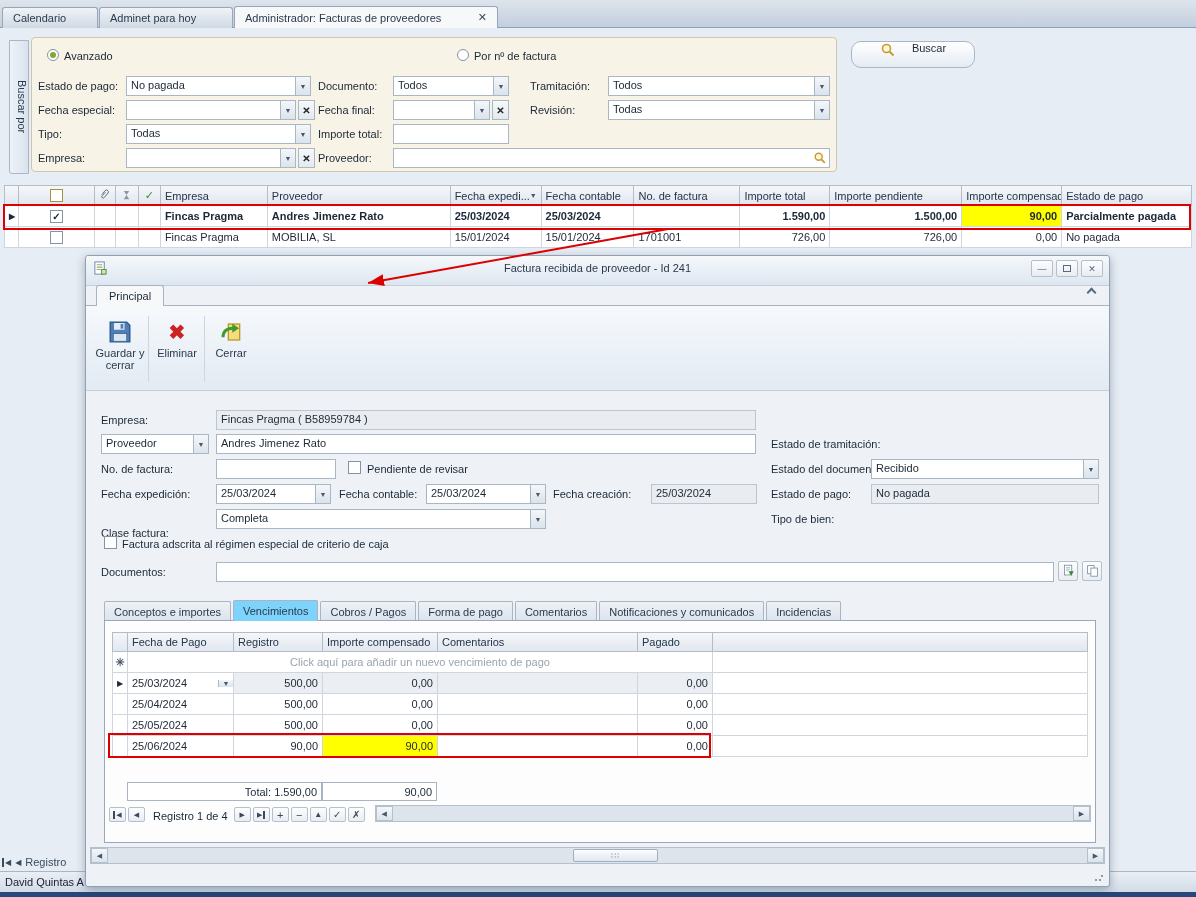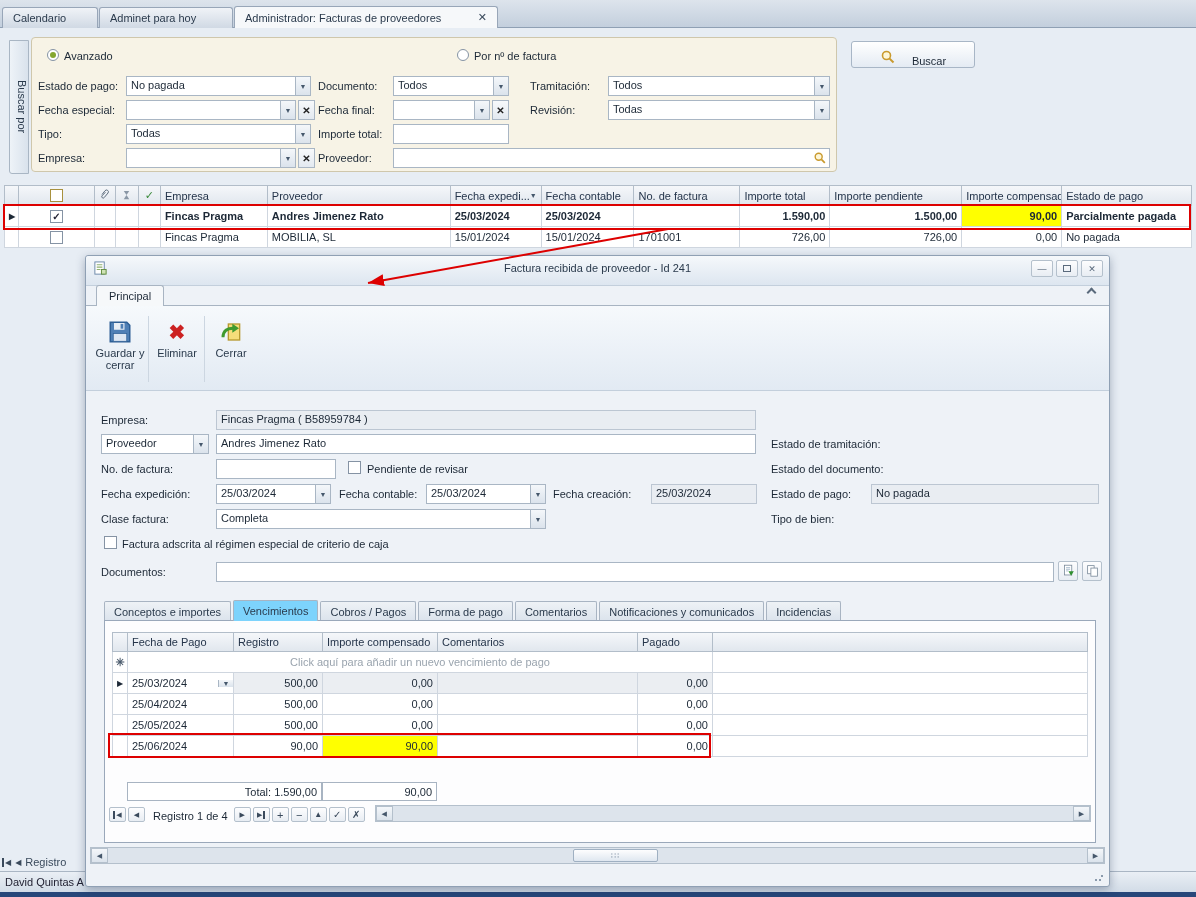--- a/index.html
+++ b/index.html
@@ -5,21 +5,21 @@
 *{margin:0;padding:0;box-sizing:border-box}
 body{font-family:"Liberation Sans",sans-serif;background:#b8c4d4}
 .screen{position:relative;width:1196px;height:897px;background:#e7edf4;overflow:hidden;font-size:11px;color:#1c2836}
 .abs{position:absolute}
 .lbl{position:absolute;white-space:nowrap;color:#1c2836}
 .tabstrip{position:absolute;left:0;top:0;width:100%;height:28px;background:linear-gradient(#dde4ec,#c3cfdd);border-bottom:1px solid #8fa0b4}
 .tab{position:absolute;top:7px;height:21px;display:flex;align-items:center;padding:0 10px;background:linear-gradient(#f0f3f7,#d0d9e4);border:1px solid #98a6b8;border-bottom:none;border-radius:3px 3px 0 0;color:#2a3a4c;white-space:nowrap;overflow:hidden}
 .tab.active{background:#f6f8fa;height:22px;top:6px;z-index:2}
 .groupbox{position:absolute;background:#f7f3e6;border:1px solid #cfc7ac;border-radius:4px}
 .vtab{position:absolute;background:linear-gradient(90deg,#eef3f8,#d9e2ec);border:1px solid #a9b6c4;writing-mode:vertical-rl;text-align:center;color:#2a3a4c;border-radius:0 0 0 3px}
-.btn{position:absolute;display:flex;align-items:flex-end;justify-content:center;gap:16px;background:linear-gradient(#ffffff,#e4ebf3);border:1px solid #a8b6c6;border-radius:3px;color:#1c2836}
+.btn{position:absolute;display:flex;align-items:flex-start;justify-content:center;gap:16px;background:linear-gradient(#ffffff,#e4ebf3);border:1px solid #a8b6c6;border-radius:10px;color:#1c2836}
 .combo{position:absolute;height:20px;background:#fff;border:1px solid #a9b6c4;display:flex;align-items:stretch}
 .combo .val{flex:1;padding:2px 4px;overflow:hidden;white-space:nowrap}
 .db{width:15px;background:linear-gradient(#f4f7fa,#dbe3ec);border-left:1px solid #a9b6c4;display:flex;align-items:center;justify-content:center;color:#46586c;font-size:7px;flex:none}
 .xbtn{position:absolute;width:17px;height:20px;border:1px solid #a9b6c4;background:linear-gradient(#f7f9fb,#e3e9f0);color:#222;font-weight:bold;font-size:10px;display:flex;align-items:center;justify-content:center}
 .input{position:absolute;height:20px;background:#fff;border:1px solid #a9b6c4;padding:2px 4px;white-space:nowrap;overflow:hidden}
 .ro{background:#e9edf2 !important;border-color:#bcc6d2 !important}
 .radio{position:absolute;width:12px;height:12px;border-radius:50%;border:1px solid #8593a4;background:#fff}
 .radio.sel::after{content:"";display:block;width:6px;height:6px;margin:2px;border-radius:50%;background:#84a630}
 .cb{width:13px;height:13px;border:1px solid #8593a4;background:#fff;display:flex;align-items:center;justify-content:center;font-size:10px;color:#223;flex:none}
 .cbabs{position:absolute}
@@ -301,37 +301,41 @@
         <span class="db">▼</span>
       </div>
     <div class="input" style="left:130px;top:178px;width:540px">Andres Jimenez Rato</div>
     <div class="lbl" style="left:685px;top:182px">Estado de tramitación:</div>
 
     <div class="lbl" style="left:15px;top:207px">No. de factura:</div>
     <div class="input" style="left:130px;top:203px;width:120px"></div>
     <span class="cb cbabs" style="left:262px;top:205px"></span>
     <div class="lbl" style="left:281px;top:207px">Pendiente de revisar</div>
     <div class="lbl" style="left:685px;top:207px">Estado del documento:</div>
+    <div class="combo" style="left:785px;top:203px;width:228px">
+        <span class="val">Recibido</span>
+        <span class="db">▼</span>
+      </div>
 
     <div class="lbl" style="left:15px;top:232px">Fecha expedición:</div>
     <div class="combo" style="left:130px;top:228px;width:115px">
         <span class="val">25/03/2024</span>
         <span class="db">▼</span>
       </div>
     <div class="lbl" style="left:253px;top:232px">Fecha contable:</div>
     <div class="combo" style="left:340px;top:228px;width:120px">
         <span class="val">25/03/2024</span>
         <span class="db">▼</span>
       </div>
     <div class="lbl" style="left:467px;top:232px">Fecha creación:</div>
     <div class="input ro" style="left:565px;top:228px;width:106px">25/03/2024</div>
     <div class="lbl" style="left:685px;top:232px">Estado de pago:</div>
     <div class="input ro" style="left:785px;top:228px;width:228px">No pagada</div>
 
-    <div class="lbl" style="left:15px;top:257px">Clase factura:</div>
+    <div class="lbl" style="left:15px;top:271px">Clase factura:</div>
     <div class="combo" style="left:130px;top:253px;width:330px">
         <span class="val">Completa</span>
         <span class="db">▼</span>
       </div>
     <div class="lbl" style="left:685px;top:257px">Tipo de bien:</div>
 
     <span class="cb cbabs" style="left:18px;top:280px"></span>
     <div class="lbl" style="left:36px;top:282px">Factura adscrita al régimen especial de criterio de caja</div>
 
     <div class="lbl" style="left:15px;top:310px">Documentos:</div>

